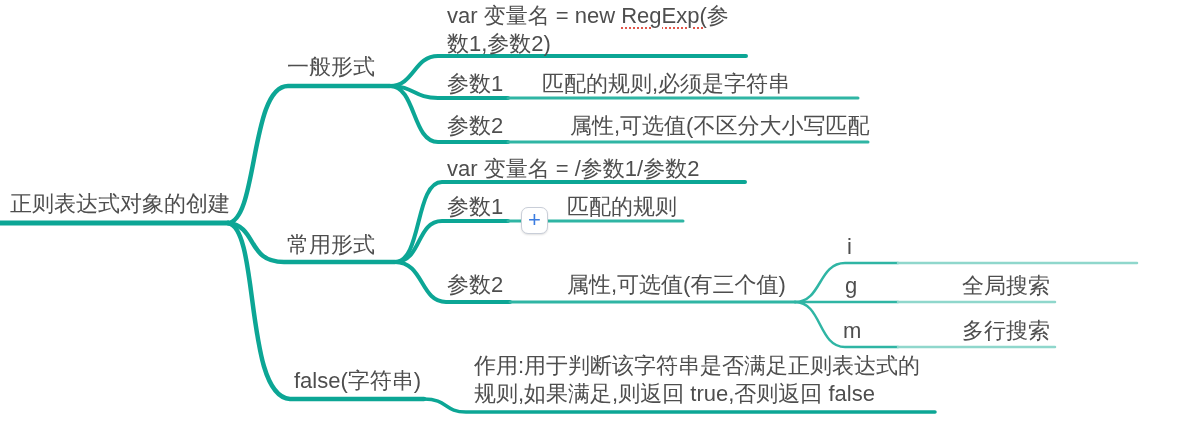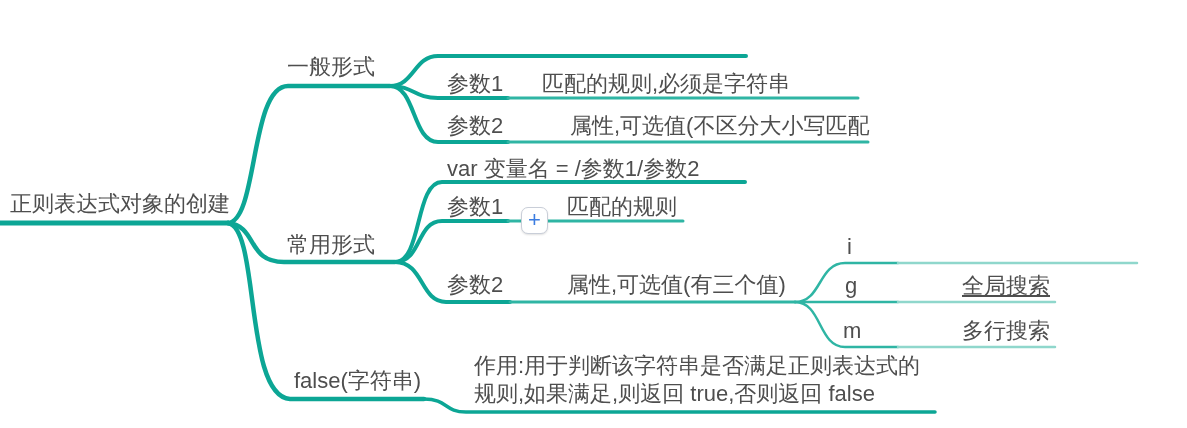--- a/index.html
+++ b/index.html
@@ -82,37 +82,38 @@
 
     <path d="M424 399 C448 399 444 412 466 412 H935" stroke="#0ca695" stroke-width="3.5" stroke-linecap="round"></path>
   </svg>
 
   <div class="node" style="left:10px;top:190px;">正则表达式对象的创建</div>
 
   <div class="node" style="left:287px;top:53px;">一般形式</div>
   <div class="node" style="left:287px;top:231px;">常用形式</div>
   <div class="node" style="left:294px;top:367px;">false(字符串)</div>
 
+  <div class="node wrapbox" style="left:447px;top:2px;width:296px;"><span>var 变量名 = new </span><span class="hl-red">RegExp(</span><span>参数1,参数2)</span></div>
 
   <div class="node" style="left:447px;top:70px;">参数1</div>
   <div class="node" style="left:542px;top:70px;">匹配的规则,必须是字符串</div>
   <div class="node" style="left:447px;top:112px;">参数2</div>
   <div class="node" style="left:570px;top:112px;">属性,可选值(不区分大小写匹配</div>
 
   <div class="node" style="left:447px;top:155px;">var 变量名 = /参数1/参数2</div>
   <div class="node" style="left:447px;top:193px;">参数1</div>
   <div class="node" style="left:567px;top:193px;">匹配的规则</div>
   <div class="node" style="left:447px;top:271px;">参数2</div>
   <div class="node" style="left:567px;top:271px;">属性,可选值(有三个值)</div>
 
   <div id="add-btn">
     <span class="plus">+</span>
   </div>
 
   <div class="node" style="left:847px;top:233px;">i</div>
   <div class="node" style="left:845px;top:272px;">g</div>
-  <div class="node" style="left:962px;top:272px;text-decoration:underline;">全局搜索</div>
+  <div class="node" style="left:962px;top:272px;">全局搜索</div>
   <div class="node" style="left:843px;top:317px;">m</div>
   <div class="node" style="left:962px;top:317px;">多行搜索</div>
 
   <div class="node wrapbox" style="left:474px;top:352px;width:466px;">作用:用于判断该字符串是否满足正则表达式的规则,如果满足,则返回 true,否则返回 false</div>
 
 </div>
 
 </body></html>

